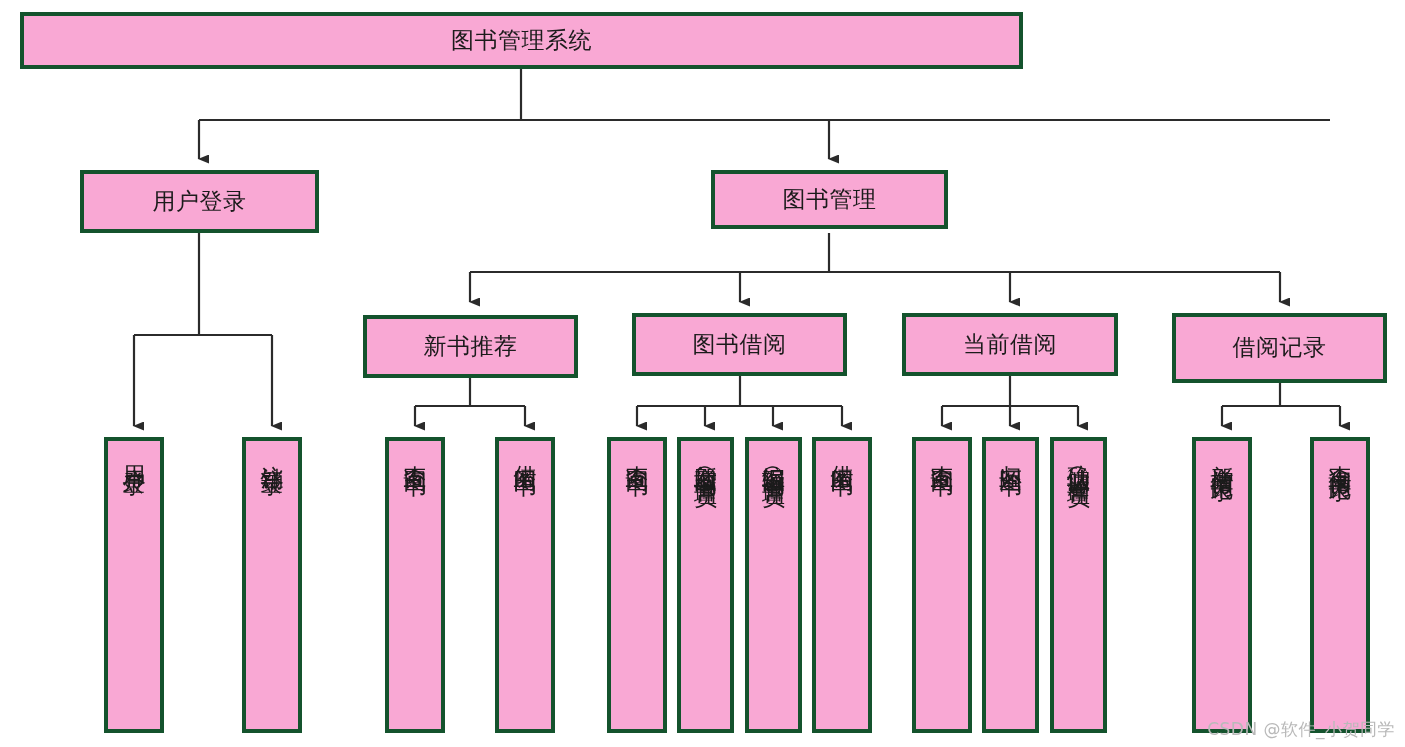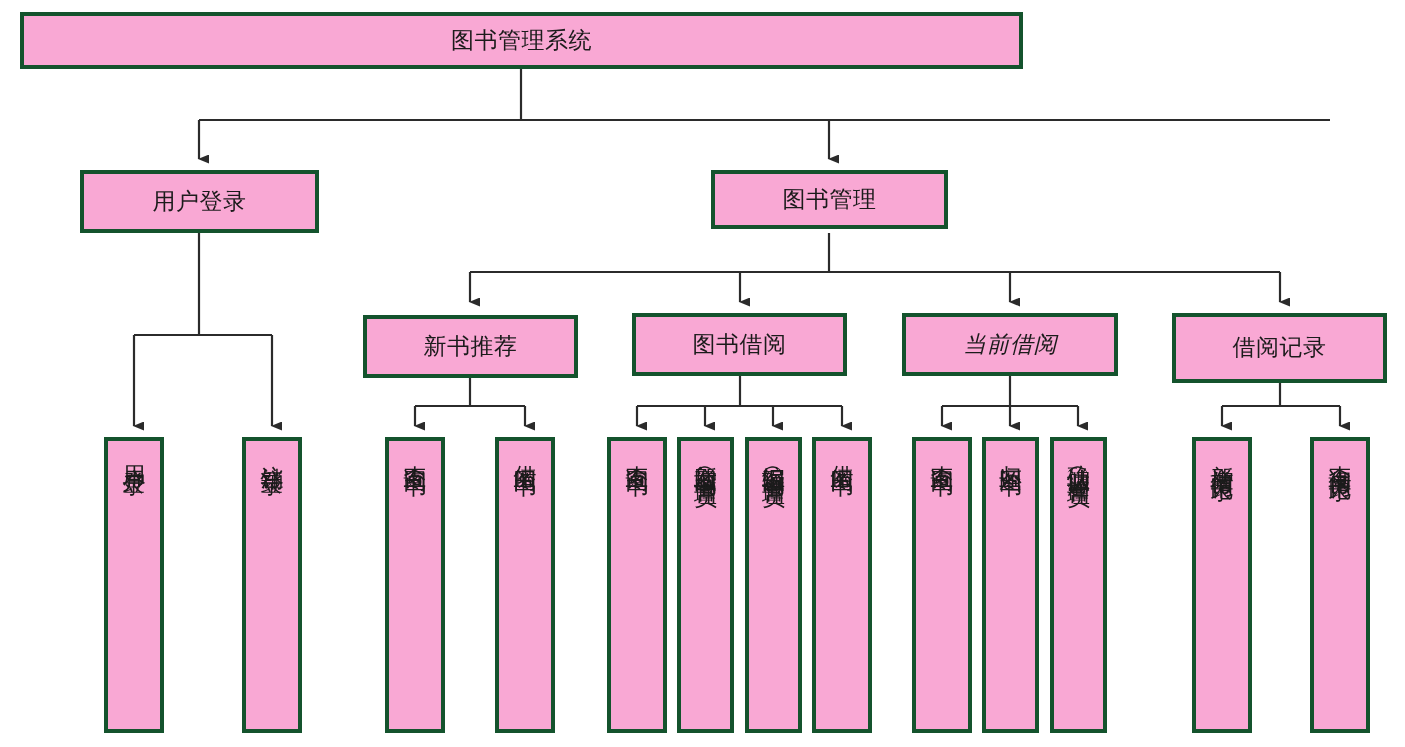--- a/index.html
+++ b/index.html
@@ -143,21 +143,21 @@
   </div>
 
   <div class="node h" style="left:363px; top:315px; width:215px; height:63px;">
     <span class="label">新书推荐</span>
   </div>
 
   <div class="node h" style="left:632px; top:313px; width:215px; height:63px;">
     <span class="label">图书借阅</span>
   </div>
 
-  <div class="node h" style="left:902px; top:313px; width:216px; height:63px;font-style:italic;">
+  <div class="node h" style="left:902px; top:313px; width:216px; height:63px;">
     <span class="label">当前借阅</span>
   </div>
 
   <div class="node h" style="left:1172px; top:313px; width:215px; height:70px;">
     <span class="label">借阅记录</span>
   </div>
 
   <div class="node v" style="left:104px; top:437px; width:60px; height:296px;">
     <span class="label">用户登录</span>
   </div>
@@ -195,14 +195,15 @@
     <span class="label">确认归还（管理员）</span>
   </div>
 
   <div class="node v" style="left:1192px; top:437px; width:60px; height:296px;">
     <span class="label">新增借阅记录</span>
   </div>
   <div class="node v" style="left:1310px; top:437px; width:60px; height:296px;">
     <span class="label">查询借阅记录</span>
   </div>
 
+  <div id="watermark">CSDN @软件_小贺同学</div>
 
 </div>
 
 </body></html>

